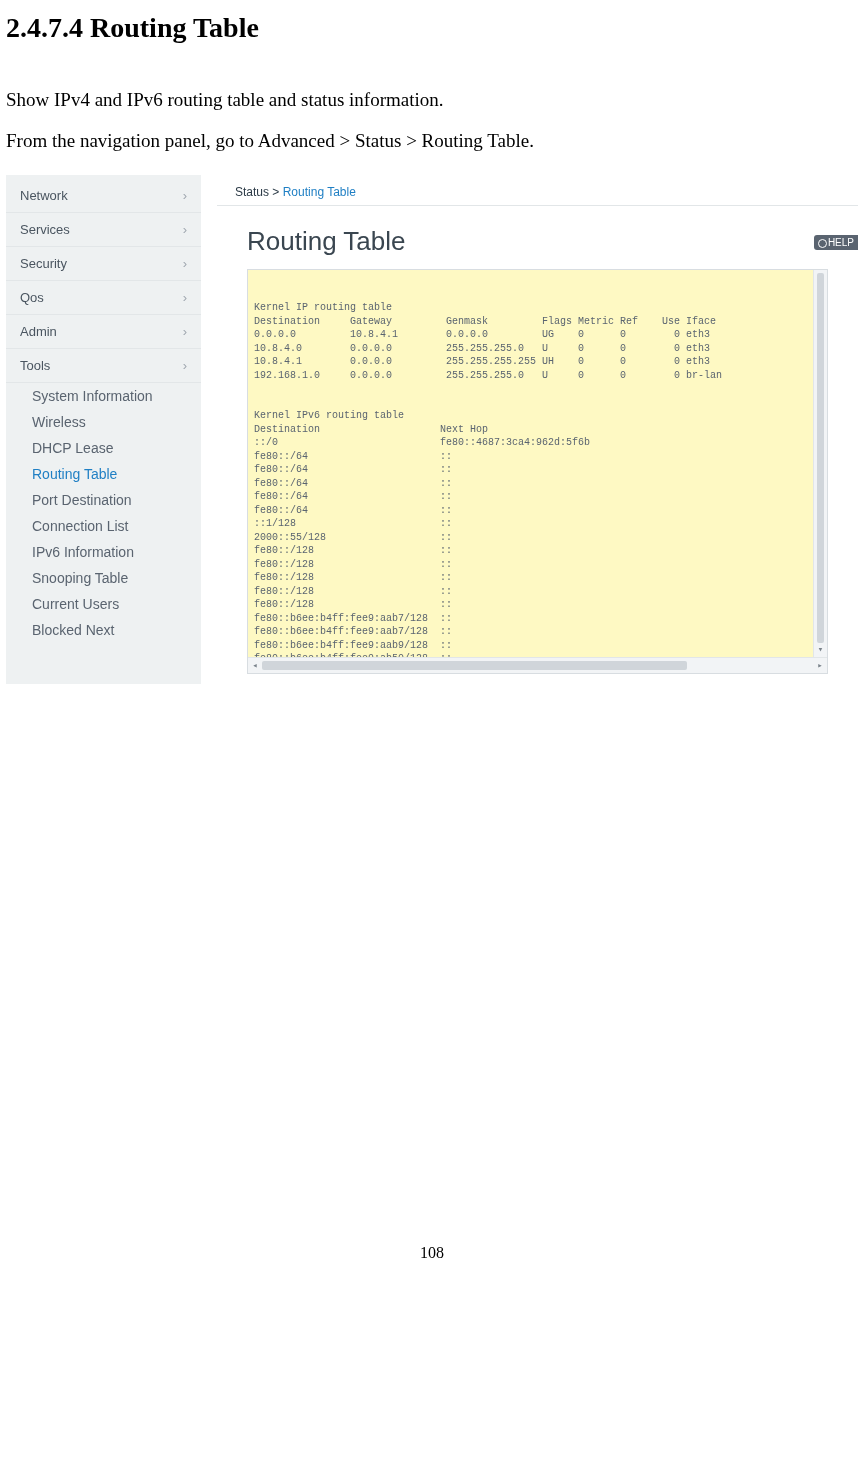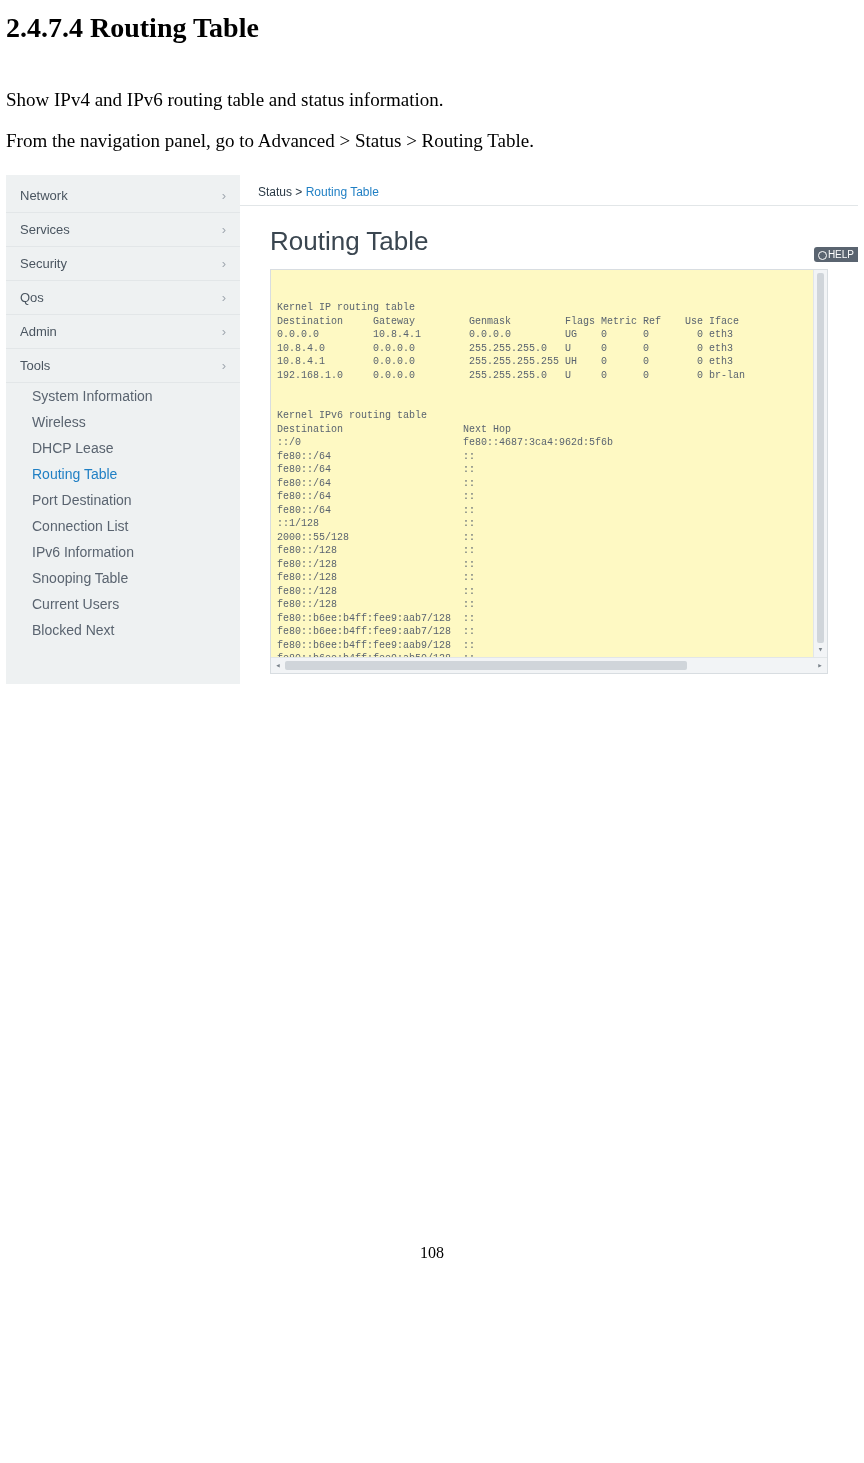--- a/index.html
+++ b/index.html
@@ -47,21 +47,21 @@
     font-weight: bold;
     text-decoration: underline;
   }
   .ss-body {
     display: flex;
     background: #fff;
     min-height: 500px;
     position: relative;
   }
   .sidebar {
-    width: 234px;
+    width: 195px;
     background: #eef1f2;
     padding-top: 4px;
   }
   .side-item {
     padding: 9px 14px;
     font-size: 13px;
     color: #4a5560;
     border-bottom: 1px solid #e2e6e8;
     position: relative;
     cursor: pointer;
@@ -77,21 +77,21 @@
   .sub-item {
     padding: 5px 14px 5px 26px;
     font-size: 14px;
     color: #5a6470;
     cursor: pointer;
   }
   .sub-item.active { color: #1f7fc4; }
   .main-area {
     flex: 1;
     background: #fff;
-    padding: 6px 0 0 0;
+    padding: 6px 0 0 16px;
     position: relative;
   }
   .breadcrumb {
     font-size: 12px;
     padding: 4px 18px 6px 18px;
     color: #2b3a46;
     border-bottom: 1px solid #e2e6e8;
   }
   .breadcrumb .bc-active { color: #1f7fc4; }
   .content-pad {
@@ -161,21 +161,21 @@
     border-radius: 2px;
   }
   .v-scroll .arrow-d {
     position: absolute;
     bottom: 0; left: 0; right: 0; height: 14px;
     color: #7a828a; font-size: 9px; text-align: center; line-height: 14px;
   }
   .help-tab {
     position: absolute;
     right: 0;
-    top: 72px;
+    top: 60px;
     background: #5a6470;
     color: #fff;
     font-size: 10px;
     padding: 2px 4px 2px 14px;
     border-top-left-radius: 3px;
     border-bottom-left-radius: 3px;
   }
   .help-tab::before {
     content: "";
     position: absolute;

